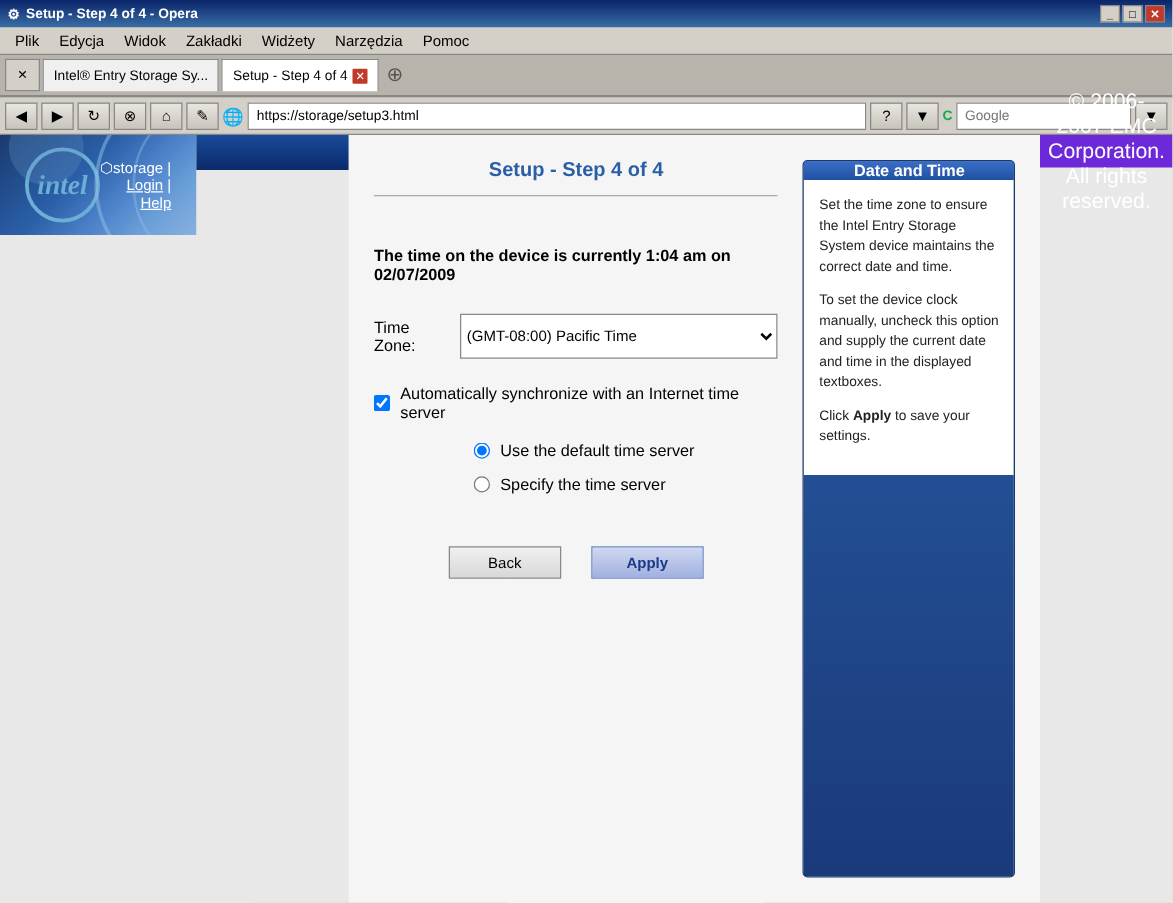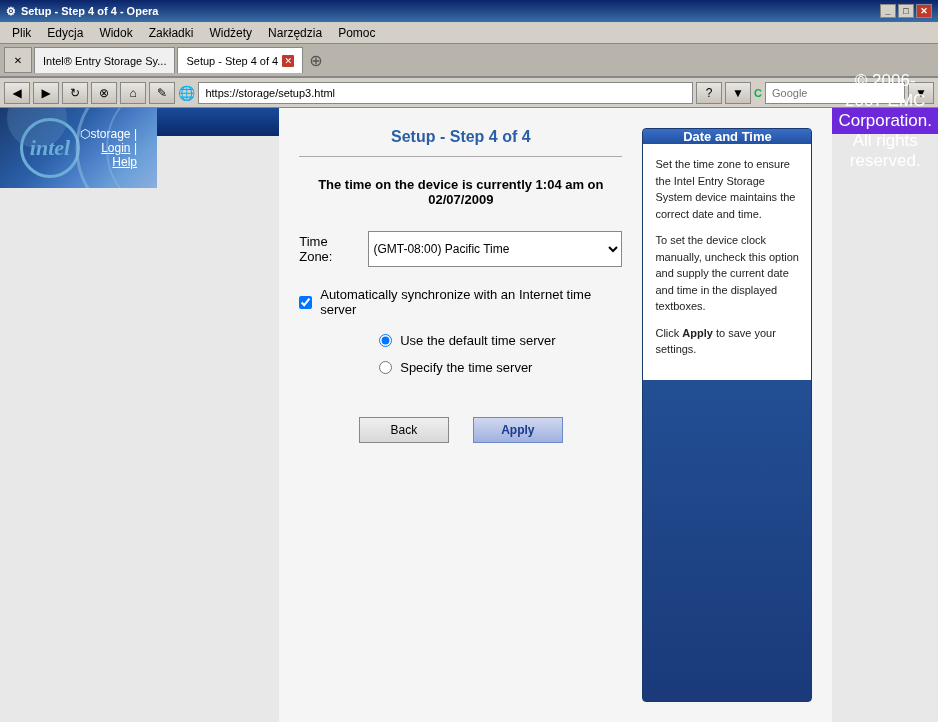--- a/index.html
+++ b/index.html
@@ -165,21 +165,21 @@
       font-size: 16px;
       font-weight: bold;
       margin-bottom: 10px;
     }
     .divider { width: 100%; height: 1px; background: #aaa; margin-bottom: 20px; }
 
     .current-time {
       font-weight: bold;
       font-size: 13px;
       margin-bottom: 24px;
-      text-align: center;
+      margin-top: 20px;
     }
 
     .form-row {
       display: flex;
       align-items: center;
       gap: 10px;
       margin-bottom: 20px;
       width: 100%;
       justify-content: center;
     }

